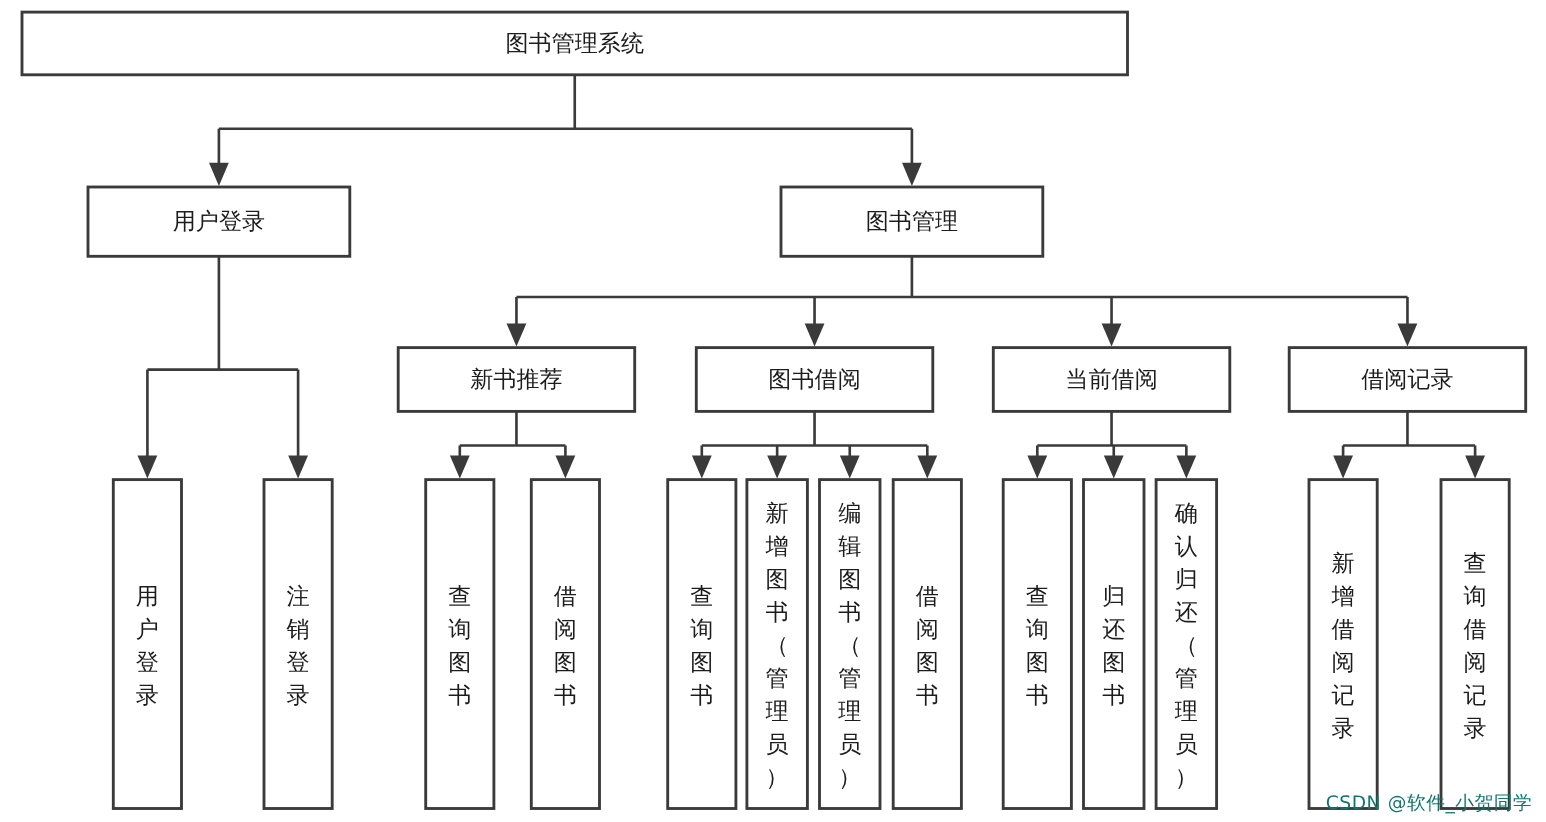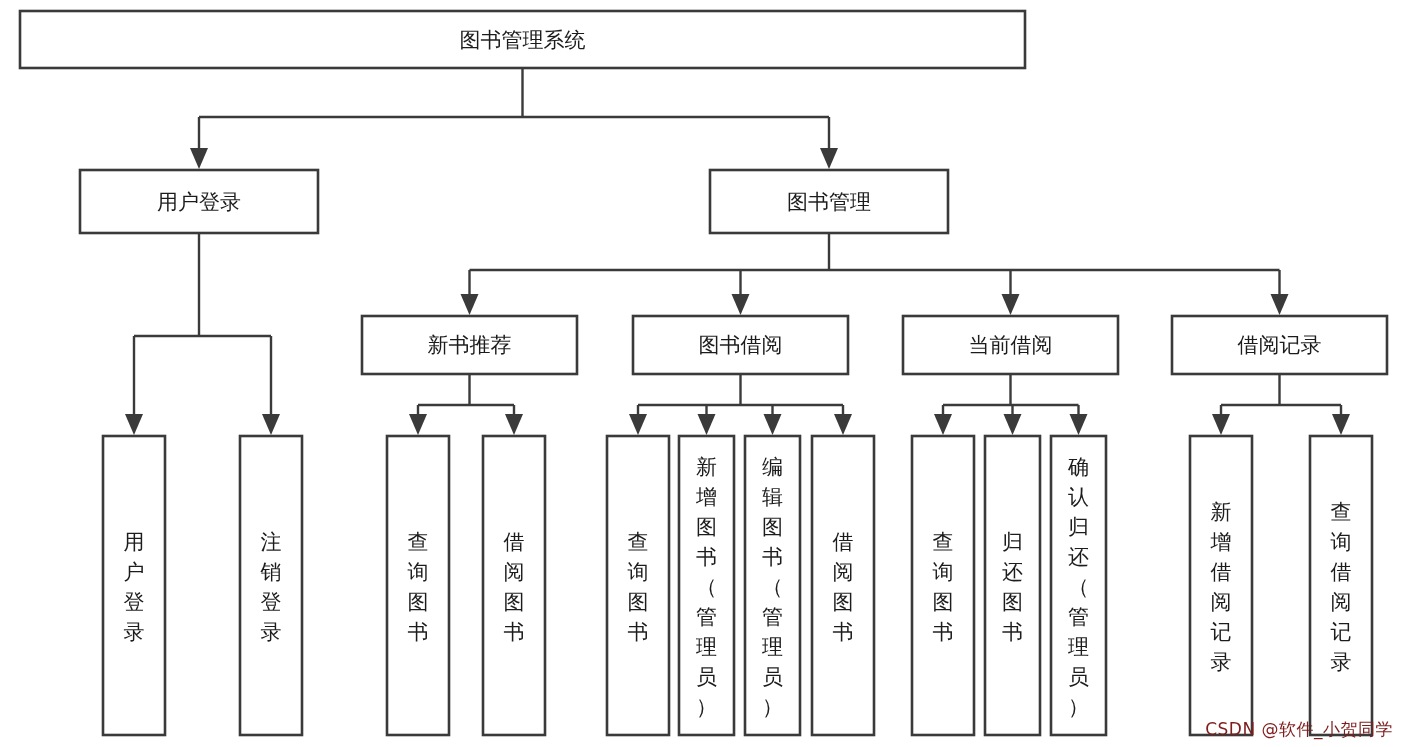--- a/index.html
+++ b/index.html
@@ -55,21 +55,21 @@
     font-size: 21px;
     fill: #1c1c1c;
     text-anchor: middle;
   }
   .watermark-text {
     position: absolute;
     right: 12px;
     bottom: 6px;
     font-family: "DejaVu Sans", "Liberation Sans", sans-serif;
     font-size: 17px;
-    color: #7f1d1d;
+    color: #0f766e;
     letter-spacing: 0.5px;
     white-space: nowrap;
     user-select: none;
   }
 </style>
 </head>
 <body>
 
 <div id="diagram-root">
   <svg id="tree-svg" viewBox="0 0 1405 747">

